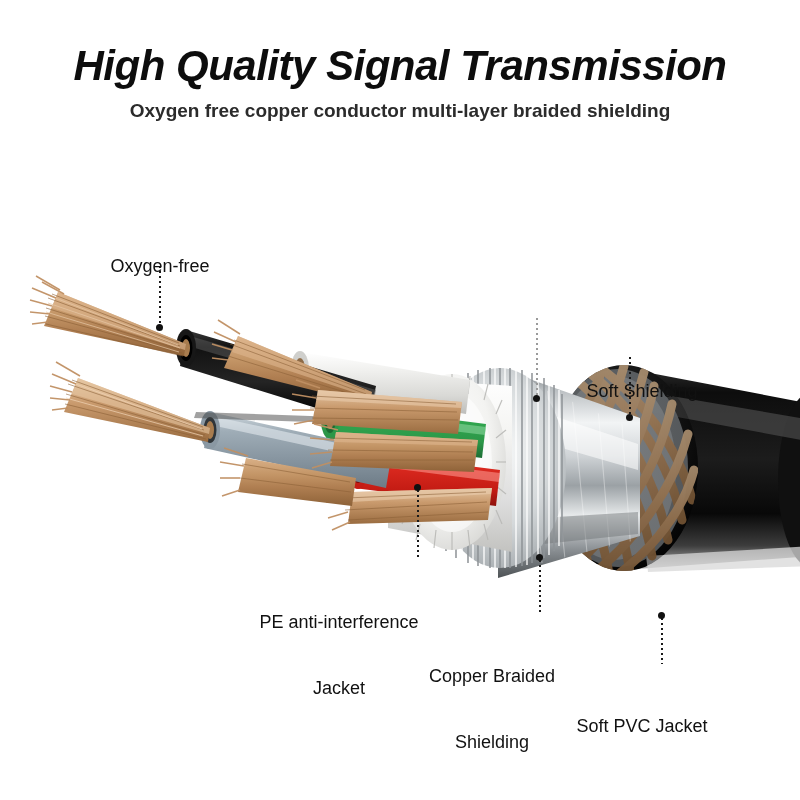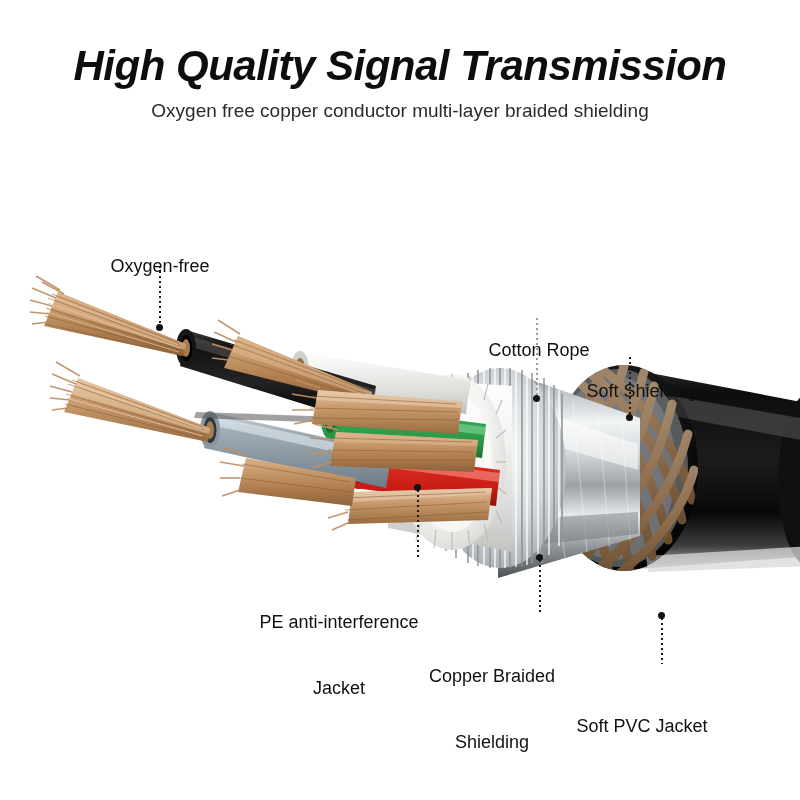--- a/index.html
+++ b/index.html
@@ -14,21 +14,21 @@
   #stage{position:relative;width:800px;height:800px;background:#fff;}
 
   
   .title{
     position:absolute;left:0;top:44px;width:800px;text-align:center;
     font-size:42px;font-weight:bold;letter-spacing:-0.5px;
     color:#0d0d0d;line-height:1.05;white-space:nowrap;font-style:italic;
   }
   .subtitle{
     position:absolute;left:0;top:100px;width:800px;text-align:center;
-    font-size:19px;font-weight:normal;color:#2b2b2b;white-space:nowrap;
+    font-size:19px;font-weight:bold;color:#2b2b2b;white-space:nowrap;
   }
 
   
   .label{
     position:absolute;font-size:18px;color:#111;line-height:1.22;
     white-space:pre;text-align:center;
   }
 
   
   .leader{position:absolute;width:2px;background-image:
@@ -467,23 +467,20 @@
   <div class="leader" style="left:539px; top:560px; height:54px;"></div>
   <div class="dot" style="left:536px; top:554px;"></div>
 
   <div class="leader" style="left:661px; top:618px; height:46px;"></div>
   <div class="dot" style="left:658px; top:612px;"></div>
 
   <div class="label" style="left:69px; top:212px; width:182px;">
     <div>Oxygen-free</div>
   </div>
 
-  <div class="label" style="left:477px; top:296px; width:124px;">
-    <div>Cotton Rope</div>
-  </div>
 
   <div class="label" style="left:577px; top:337px; width:130px;">
     <div>Soft Shielding</div>
   </div>
 
   <div class="label" style="left:234px; top:568px; width:210px;">
     <div>PE anti-interference</div>
     <div>Jacket</div>
   </div>
 

